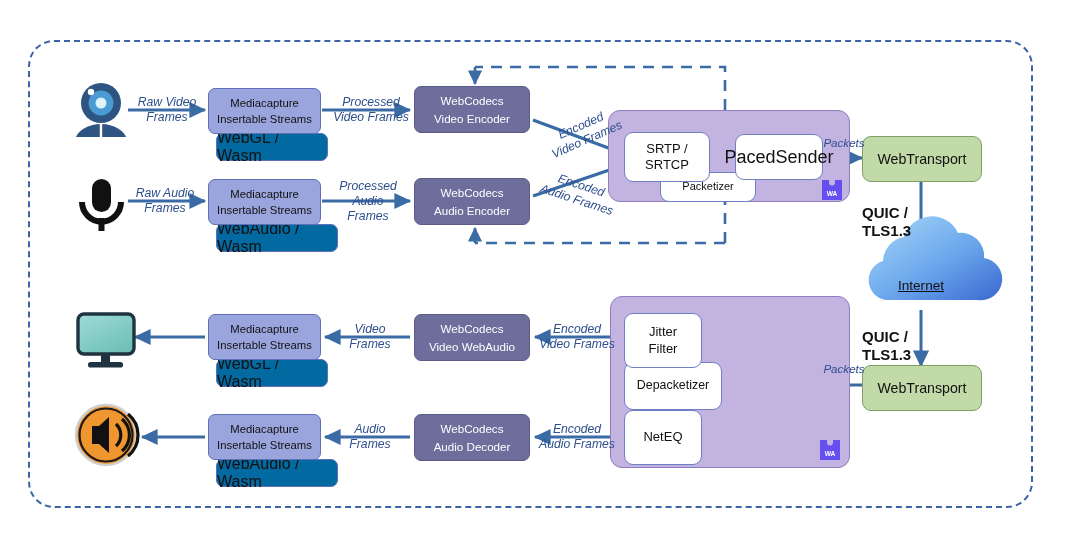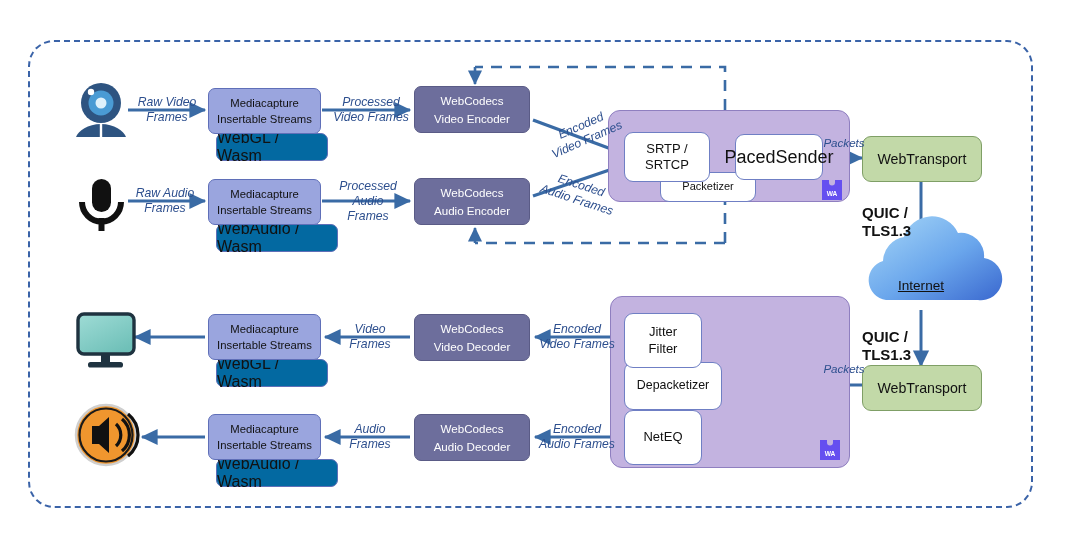--- a/index.html
+++ b/index.html
@@ -303,21 +303,21 @@
     <text x="10" y="15.6" font-size="6.6" font-weight="bold" fill="#ffffff" text-anchor="middle" font-family="Liberation Sans, sans-serif">WA</text>
   </svg>
 
   <div class="elabel" style="left:535px;top:322px;width:84px;">
     <span>Encoded</span><br>
     <span>Video Frames</span>
   </div>
 
   <div class="box codec" style="left:414px;top:314px;width:116px;height:47px;">
     <span>WebCodecs</span>
-    <span>Video Decoder</span>
+    <span>Video WebAudio</span>
   </div>
 
   <div class="elabel" style="left:337px;top:322px;width:66px;">
     <span>Video</span><br>
     <span>Frames</span>
   </div>
 
   <div class="subbox" style="left:216px;top:359px;width:110px;height:26px;">
     <span>WebGL / Wasm</span>
   </div>

